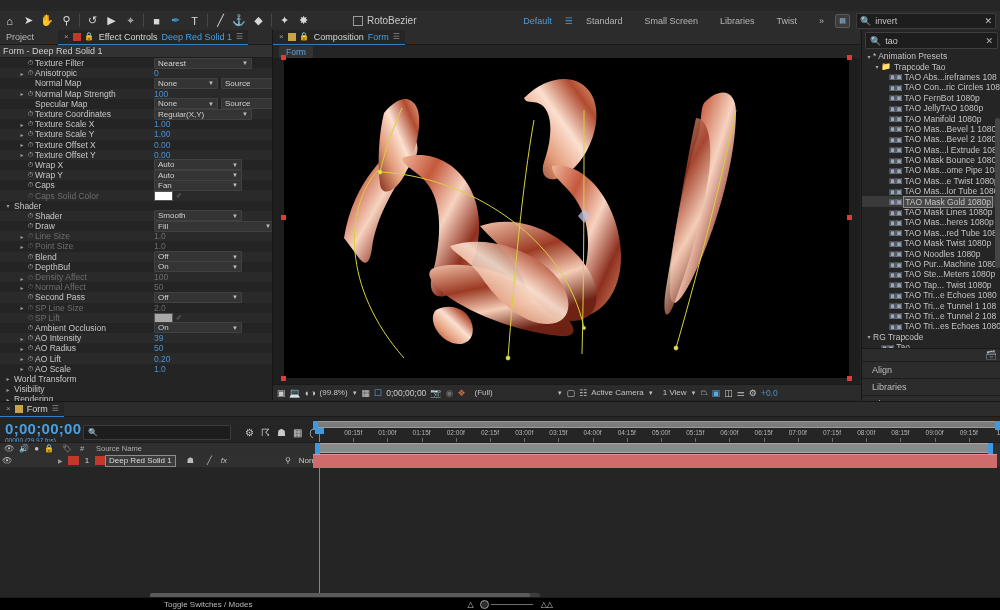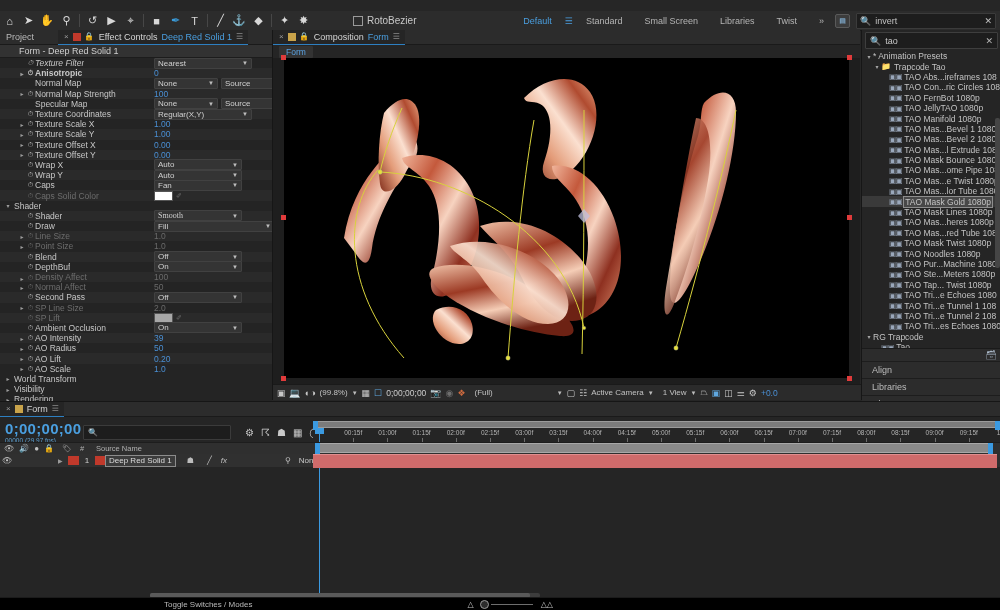--- a/index.html
+++ b/index.html
@@ -34,21 +34,21 @@
   
   .panel{position:absolute;background:#252525;}
   .ptabs{height:14px;background:#2c2c2c;display:flex;align-items:center;border-bottom:1px solid #1a1a1a;}
   .ptab{display:flex;align-items:center;height:14px;padding:0 6px;font-size:9px;color:#b9b9b9;gap:4px;white-space:nowrap;}
   .ptab.active{background:#252525;color:#d5d5d5;border-bottom:1px solid #2d7fc1;}
   .xsm{font-size:8px;color:#9a9a9a;}
   .menuico{font-size:8px;color:#8a8a8a;letter-spacing:-1px;}
 
   
   #effectPanel{left:0;top:30px;width:272px;height:370px;border-right:1px solid #161616;}
-  .ec-head{height:12px;background:#323232;display:flex;align-items:center;padding-left:19px;font-size:9px;color:#cfcfcf;border-bottom:1px solid #1c1c1c;}
+  .ec-head{height:12px;background:#323232;display:flex;align-items:center;padding-left:3px;font-size:9px;color:#cfcfcf;border-bottom:1px solid #1c1c1c;}
   .ec-body{height:346px;overflow:hidden;}
   .prow{display:flex;align-items:center;height:10.2px;font-size:8.5px;padding-left:2px;}
   .prow:nth-child(even){background:#2a2a2a;}
   .prow:nth-child(odd){background:#242424;}
   .pname{display:flex;align-items:center;width:136px;flex-shrink:0;}
   .arrw{width:8px;text-align:center;color:#9d9d9d;font-size:6px;}
   .stpw{width:9px;text-align:center;color:#b9b9b9;font-size:7px;}
   .lbl{color:#c6c6c6;white-space:nowrap;overflow:hidden;}
   .prow.dim .lbl,.prow.dim .stpw{color:#6d6d6d;}
   .pval{flex:1;display:flex;align-items:center;gap:3px;}
@@ -175,34 +175,34 @@
         <span style="width:8px;height:8px;background:#c0392b;display:inline-block;"></span>
         <span style="color:#d7b46a;font-size:8px;">🔒</span>
         <span>Effect Controls</span>
         <span style="color:#4a9fe0;">Deep Red Solid 1</span>
         <span class="menuico">☰</span>
       </div>
     </div>
     <div class="ec-head">Form - Deep Red Solid 1</div>
     <div class="ec-body" id="ecBody">
         <div class="prow">
-          <div class="pname" style="padding-left: 16px; font-style: italic;">
+          <div class="pname" style="padding-left: 16px;">
             <span class="arrw"></span>
             <span class="stpw">⏱</span>
             <span class="lbl">Texture Filter</span>
           </div>
           <div class="pval">
             <span class="drop" style="width: 90px;">
               <span>Nearest</span>
               <span class="cv">▼</span>
             </span>
           </div>
         </div>
         <div class="prow">
-          <div class="pname" style="padding-left: 16px; font-weight: bold;">
+          <div class="pname" style="padding-left: 16px;">
             <span class="arrw">▸</span>
             <span class="stpw">⏱</span>
             <span class="lbl">Anisotropic</span>
           </div>
           <div class="pval">
             <span class="num">0</span>
           </div>
         </div>
         <div class="prow">
           <div class="pname" style="padding-left: 16px;">
@@ -353,21 +353,21 @@
           <span class="arrw">▾</span>
           <span class="lbl">Shader</span>
         </div>
         <div class="prow">
           <div class="pname" style="padding-left: 16px;">
             <span class="arrw"></span>
             <span class="stpw">⏱</span>
             <span class="lbl">Shader</span>
           </div>
           <div class="pval">
-            <span class="drop" style="width: 80px; font-family: Liberation Serif, serif;">
+            <span class="drop" style="width: 80px;">
               <span>Smooth</span>
               <span class="cv">▼</span>
             </span>
           </div>
         </div>
         <div class="prow">
           <div class="pname" style="padding-left: 16px;">
             <span class="arrw"></span>
             <span class="stpw">⏱</span>
             <span class="lbl">Draw</span>

